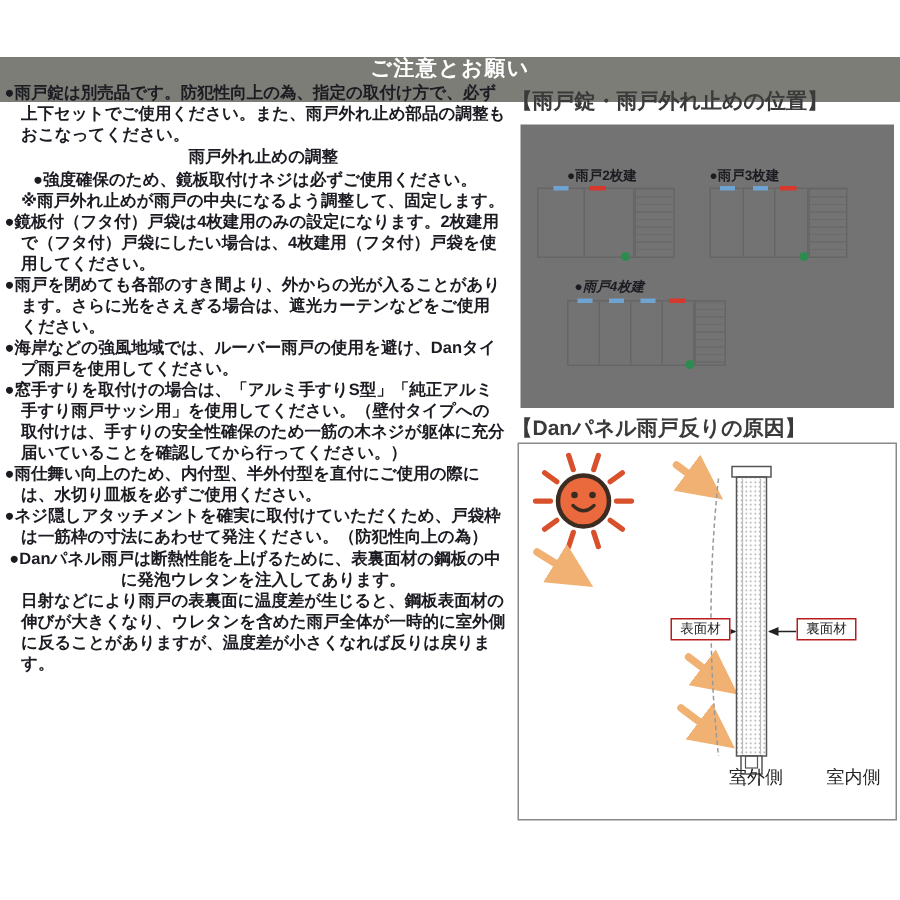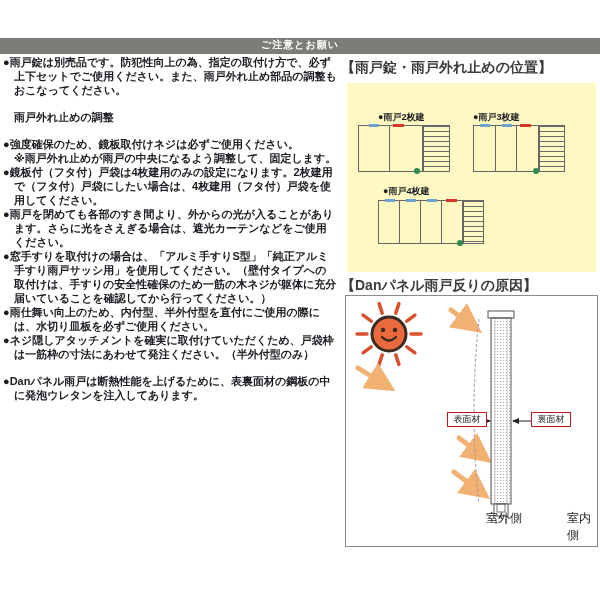--- a/index.html
+++ b/index.html
@@ -3,38 +3,38 @@
 <meta charset="utf-8">
 <style>
   html,body{margin:0;padding:0;}
   body{
     width:600px;height:600px;position:relative;background:#ffffff;
     font-family:"Liberation Sans","DejaVu Sans",sans-serif;
     color:#1b1b22;overflow:hidden;
   }
   
   .caution-bar{
-    position:absolute;left:0;top:38px;width:600px;height:16px;
-    background:#7d7d77;color:#ffffff;font-size:10px;font-weight:bold;
+    position:absolute;left:0;top:38px;width:600px;height:30px;
+    background:#7d7d77;color:#ffffff;font-size:14px;font-weight:bold;
     text-align:center;line-height:14px;letter-spacing:1px;
   }
   
   .left-col{
     position:absolute;left:3px;top:55px;width:334px;
     font-size:11px;line-height:14px;font-weight:bold;color:#1b1b22;
   }
   .note{text-indent:-11px;padding-left:11px;margin:0;}
   .cont{padding-left:11px;margin:0;}
   .sub-title{padding-left:11px;margin:0;}
-  .mt{margin-top:13px;}
+  .mt{margin-top:1px;text-align:center;}
   
   .sec-title{position:absolute;font-size:14px;font-weight:bold;color:#3a3a3a;}
   .t1{left:341px;top:59px;}
   .t2{left:341px;top:277px;}
-  .gray-box{position:absolute;left:347px;top:83px;width:249px;height:189px;background:#fef9c3;}
+  .gray-box{position:absolute;left:347px;top:83px;width:249px;height:189px;background:#737373;}
   .diag-label{position:absolute;font-size:9px;font-weight:bold;color:#1b1b22;}
   .shutter{position:absolute;border:1px solid #666;display:flex;background:transparent;}
   .pane{border-right:1px solid #666;height:100%;}
   .pane:last-of-type{border-right:none;}
   .hatch{
     height:100%;border-left:1px solid #666;
     background:repeating-linear-gradient(to bottom,#6b6b6b 0 1px,transparent 1px 5px);
   }
   .mk{position:absolute;}
   .mk-blue{width:10px;height:3px;background:#6fa3d2;top:-2px;}
@@ -53,24 +53,26 @@
 
 <div class="caution-bar">ご注意とお願い</div>
 
 <div class="left-col">
   <p class="note">●雨戸錠は別売品です。防犯性向上の為、指定の取付け方で、必ず上下セットでご使用ください。また、雨戸外れ止め部品の調整もおこなってください。</p>
   <p class="sub-title mt">雨戸外れ止めの調整</p>
   <p class="note mt">●強度確保のため、鏡板取付けネジは必ずご使用ください。</p>
   <p class="note" style="padding-left:22px;">※雨戸外れ止めが雨戸の中央になるよう調整して、固定します。</p>
   <p class="note">●鏡板付（フタ付）戸袋は4枚建用のみの設定になります。2枚建用で（フタ付）戸袋にしたい場合は、4枚建用（フタ付）戸袋を使用してください。</p>
   <p class="note">●雨戸を閉めても各部のすき間より、外からの光が入ることがあります。さらに光をさえぎる場合は、遮光カーテンなどをご使用ください。</p>
+  <p class="note">●海岸などの強風地域では、ルーバー雨戸の使用を避け、Danタイプ雨戸を使用してください。</p>
   <p class="note">●窓手すりを取付けの場合は、「アルミ手すりS型」「純正アルミ手すり雨戸サッシ用」を使用してください。（壁付タイプへの取付けは、手すりの安全性確保のため一筋の木ネジが躯体に充分届いていることを確認してから行ってください。）</p>
   <p class="note">●雨仕舞い向上のため、内付型、半外付型を直付にご使用の際には、水切り皿板を必ずご使用ください。</p>
-  <p class="note">●ネジ隠しアタッチメントを確実に取付けていただくため、戸袋枠は一筋枠の寸法にあわせて発注ください。（半外付型のみ）</p>
+  <p class="note">●ネジ隠しアタッチメントを確実に取付けていただくため、戸袋枠は一筋枠の寸法にあわせて発注ください。（防犯性向上の為）</p>
   <p class="note mt">●Danパネル雨戸は断熱性能を上げるために、表裏面材の鋼板の中に発泡ウレタンを注入してあります。</p>
+  <p class="cont">日射などにより雨戸の表裏面に温度差が生じると、鋼板表面材の伸びが大きくなり、ウレタンを含めた雨戸全体が一時的に室外側に反ることがありますが、温度差が小さくなれば反りは戻ります。</p>
 </div>
 
 <div class="sec-title t1">【雨戸錠・雨戸外れ止めの位置】</div>
 
 <div class="gray-box">
 
   <div class="diag-label" style="left:31px;top:28px;">●雨戸2枚建</div>
   <div class="shutter" style="left:11px;top:42px;width:90px;height:45px;">
     <div class="pane" style="width:31px;"></div>
     <div class="pane" style="width:32px;"></div>
@@ -85,21 +87,21 @@
     <div class="pane" style="width:21px;"></div>
     <div class="pane" style="width:21px;"></div>
     <div class="pane" style="width:21px;"></div>
     <div class="hatch" style="width:25px;"></div>
     <span class="mk mk-blue" style="left:6px;"></span>
     <span class="mk mk-blue" style="left:28px;"></span>
     <span class="mk mk-red" style="left:46px;"></span>
     <span class="mk mk-green" style="left:59px;"></span>
   </div>
 
-  <div class="diag-label" style="left:36px;top:102px;">●雨戸4枚建</div>
+  <div class="diag-label" style="left:36px;top:102px;font-style:italic;">●雨戸4枚建</div>
   <div class="shutter" style="left:31px;top:117px;width:104px;height:42px;">
     <div class="pane" style="width:21px;"></div>
     <div class="pane" style="width:21px;"></div>
     <div class="pane" style="width:21px;"></div>
     <div class="pane" style="width:21px;"></div>
     <div class="hatch" style="width:20px;"></div>
     <span class="mk mk-blue" style="left:6px;"></span>
     <span class="mk mk-blue" style="left:27px;"></span>
     <span class="mk mk-blue" style="left:48px;"></span>
     <span class="mk mk-red" style="left:67px;"></span>
@@ -166,13 +168,13 @@
     <g stroke="#222" stroke-width="1">
       <line x1="139" y1="125" x2="144" y2="125" marker-end="url(#darr)"></line>
       <line x1="185" y1="125" x2="167" y2="125" marker-end="url(#darr)"></line>
     </g>
   </svg>
 </div>
 
 <div class="mat-label" style="left:447px;top:412px;">表面材</div>
 <div class="mat-label" style="left:531px;top:412px;">裏面材</div>
 <div class="side-label" style="left:457px;top:510px;">室外側</div>
-<div class="side-label" style="left:538px;top:510px;">室内側</div>
+<div class="side-label" style="left:522px;top:510px;">室内側</div>
 
 </body></html>

